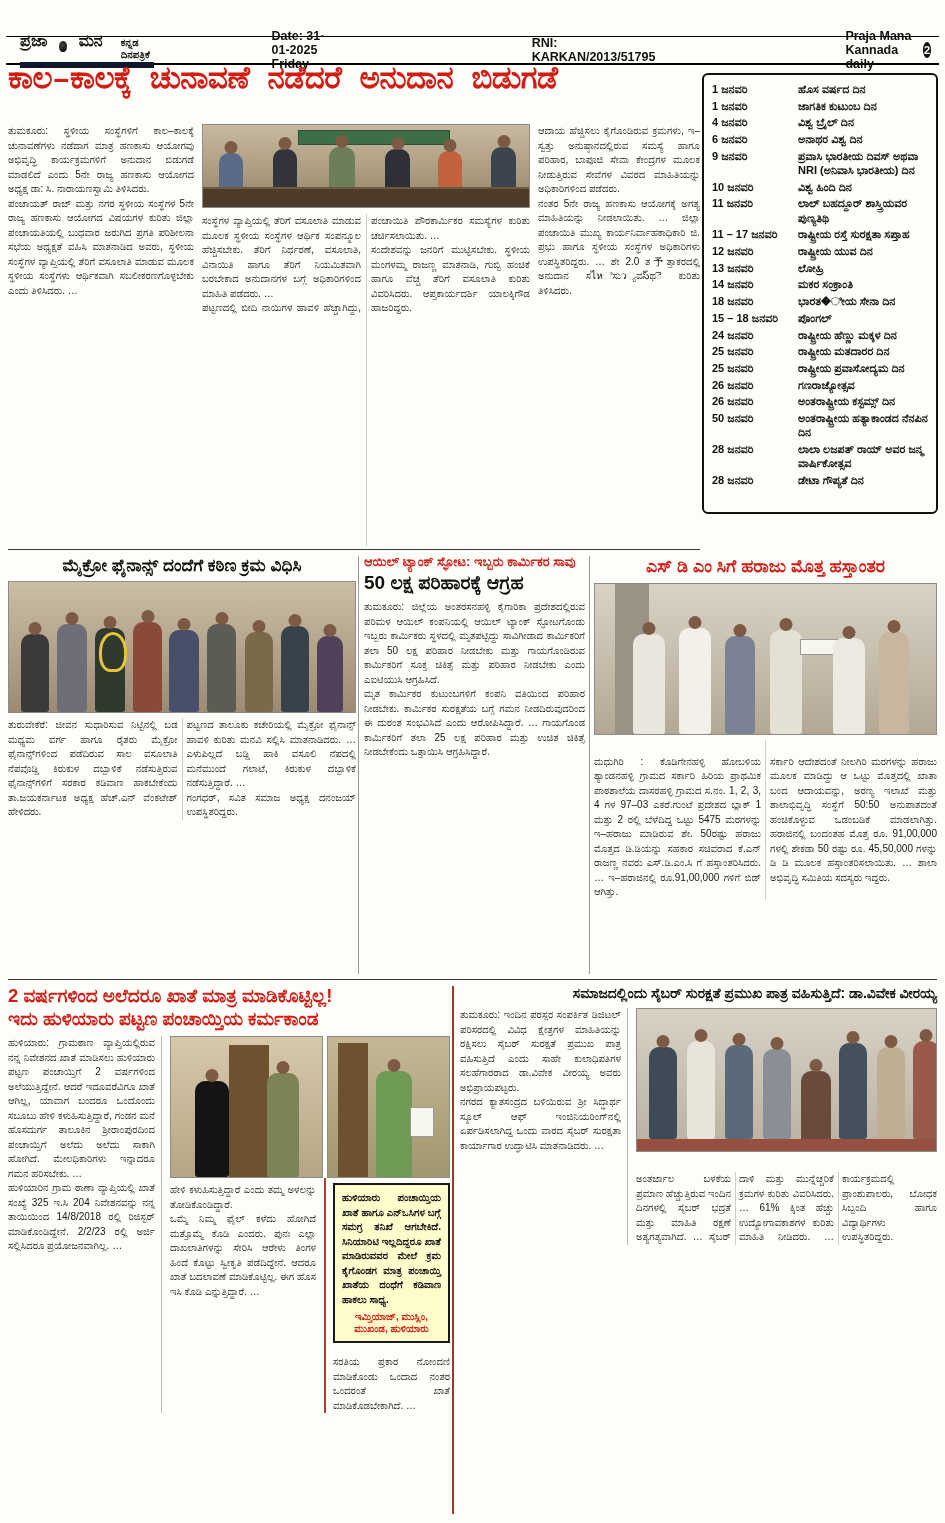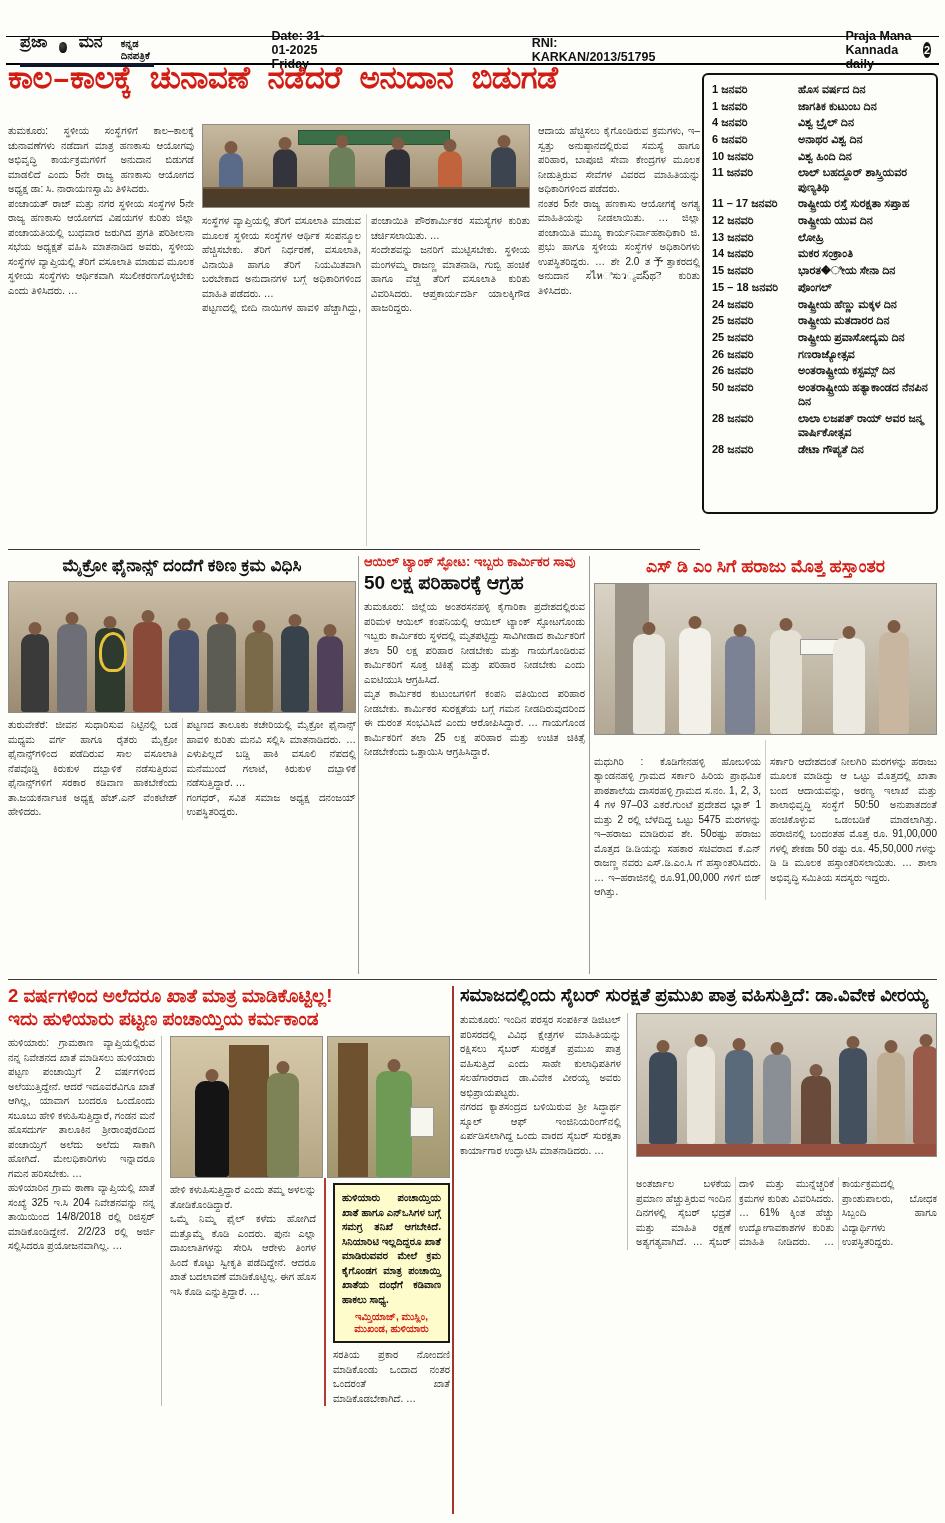--- a/index.html
+++ b/index.html
@@ -2,21 +2,21 @@
 <html><head>
 <meta charset="utf-8">
 <style>
   html,body{margin:0;padding:0;background:#e8e8e4;}
   .page{position:relative;width:945px;height:1523px;margin:0 auto;background:#fdfdfa;
         font-family:"Liberation Sans",sans-serif;color:#111;overflow:hidden;}
   
   .masthead{position:absolute;top:36px;left:6px;right:6px;height:26px;
             border-top:1px solid #000;border-bottom:2px solid #000;
             display:flex;align-items:center;font-size:12px;}
-  .logo{display:flex;align-items:baseline;gap:12px;margin-left:14px;border-bottom:4px solid #0f172a;padding-bottom:1px;}
+  .logo{display:flex;align-items:baseline;gap:12px;margin-left:14px;border-bottom:6px solid #0f172a;padding-bottom:1px;}
   .logo b{font-size:16px;letter-spacing:0;}
   .emblem{width:11px;height:11px;border-radius:50%;align-self:center;
           background:radial-gradient(circle at 35% 35%,#444,#000);display:inline-block;}
   .logo-tag{font-size:10px;font-weight:bold;margin-left:6px;}
   .mast-item{font-weight:bold;font-size:12.5px;}
   .mast-date{margin-left:118px;}
   .mast-rni{margin-left:190px;}
   .mast-name{margin-left:190px;}
   .page-circle{margin-left:auto;margin-right:8px;width:16px;height:16px;border-radius:50%;
                background:#111;color:#fff;font-size:11px;font-weight:bold;display:flex;
@@ -66,26 +66,26 @@
   .articleD{position:absolute;top:984px;left:8px;width:442px;height:530px;}
   .hD{color:#d21d15;font-size:18.5px;font-weight:bold;line-height:1.25;margin:0;white-space:nowrap;}
   .d-grid{display:grid;grid-template-columns:154px 146px 1fr;grid-template-rows:142px auto;
           gap:0 8px;margin-top:6px;}
   .d-col1{grid-area:1/1/3/2;border-right:1px solid #bbb;padding-right:6px;}
   .d-photos{grid-area:1/2/2/4;display:flex;gap:4px;}
   .d-photo1{flex:1.25;background:linear-gradient(#d6c9a9,#b4a585);}
   .d-photo2{flex:1;background:linear-gradient(#c4b896,#a2966f);}
   .d-col2{grid-area:2/2/3/3;padding-top:5px;}
   .d-col3{grid-area:2/3/3/4;border-left:2px solid #b03c34;padding-left:7px;padding-top:5px;}
-  .note-box{border:2px solid #1a1a1a;background:#fffccb;padding:6px 7px;margin-bottom:5px;}
+  .note-box{border:2px solid #1a1a1a;background:#fffccb;padding:6px 7px;margin-bottom:12px;}
   .note-text{font-size:10px;font-weight:bold;line-height:1.45;text-align:justify;white-space:pre-line;}
   .note-by{color:#d21d15;font-size:10px;font-weight:bold;text-align:center;margin-top:4px;}
   .articleE{position:absolute;top:984px;left:460px;width:477px;height:530px;}
   .vruleDE{left:452px;top:986px;height:528px;border-left:2px solid #a5342c;}
-  .hE{font-size:18px;font-weight:bold;text-align:left;line-height:1.3;margin:0 0 6px 0;}
+  .hE{font-size:14px;font-weight:bold;text-align:right;line-height:1.3;margin:0 0 6px 0;}
   .e-grid{display:grid;grid-template-columns:168px 1fr;grid-template-rows:144px auto;gap:0 8px;}
   .e-col1{grid-area:1/1/3/2;border-right:1px solid #bbb;padding-right:6px;}
   .e-photo{grid-area:1/2/2/3;background:linear-gradient(#d8d2c5,#b9b0a0);}
   .e-under{grid-area:2/2/3/3;column-count:3;column-gap:8px;column-rule:1px solid #ccc;padding-top:20px;}
   .tableband{position:absolute;bottom:0;left:0;right:0;background:#4e3c2a;border-top:2px solid #70593c;}
   .floorband{position:absolute;bottom:0;left:0;right:0;background:#96503f;}
   .banner{position:absolute;background:#3c6e47;border:1px solid #2c5236;}
   .cheque{position:absolute;background:#f6f6ee;border:1px solid #999;}
   .doorway{position:absolute;background:#6e522f;}
 </style>
@@ -125,20 +125,24 @@
         <div class="cal-row">
           <span class="cal-date">4 ಜನವರಿ</span>
           <span class="cal-event">ವಿಶ್ವ ಬ್ರೈಲ್ ದಿನ</span>
         </div>
 
         <div class="cal-row">
           <span class="cal-date">6 ಜನವರಿ</span>
           <span class="cal-event">ಅನಾಥರ ವಿಶ್ವ ದಿನ</span>
         </div>
 
+        <div class="cal-row">
+          <span class="cal-date">9 ಜನವರಿ</span>
+          <span class="cal-event">ಪ್ರವಾಸಿ ಭಾರತೀಯ ದಿವಸ್ ಅಥವಾ NRI (ಅನಿವಾಸಿ ಭಾರತೀಯ) ದಿನ</span>
+        </div>
 
         <div class="cal-row">
           <span class="cal-date">10 ಜನವರಿ</span>
           <span class="cal-event">ವಿಶ್ವ ಹಿಂದಿ ದಿನ</span>
         </div>
 
         <div class="cal-row">
           <span class="cal-date">11 ಜನವರಿ</span>
           <span class="cal-event">ಲಾಲ್ ಬಹದ್ದೂರ್ ಶಾಸ್ತ್ರಿಯವರ ಪುಣ್ಯತಿಥಿ</span>
         </div>
@@ -157,21 +161,21 @@
           <span class="cal-date">13 ಜನವರಿ</span>
           <span class="cal-event">ಲೋಹ್ರಿ</span>
         </div>
 
         <div class="cal-row">
           <span class="cal-date">14 ಜನವರಿ</span>
           <span class="cal-event">ಮಕರ ಸಂಕ್ರಾಂತಿ</span>
         </div>
 
         <div class="cal-row">
-          <span class="cal-date">15 ಜನವರಿ</span>
+          <span class="cal-date">18 ಜನವರಿ</span>
           <span class="cal-event">ಭಾರತ�ೀಯ ಸೇನಾ ದಿನ</span>
         </div>
 
         <div class="cal-row">
           <span class="cal-date">15 – 18 ಜನವರಿ</span>
           <span class="cal-event">ಪೊಂಗಲ್</span>
         </div>
 
 
         <div class="cal-row">

